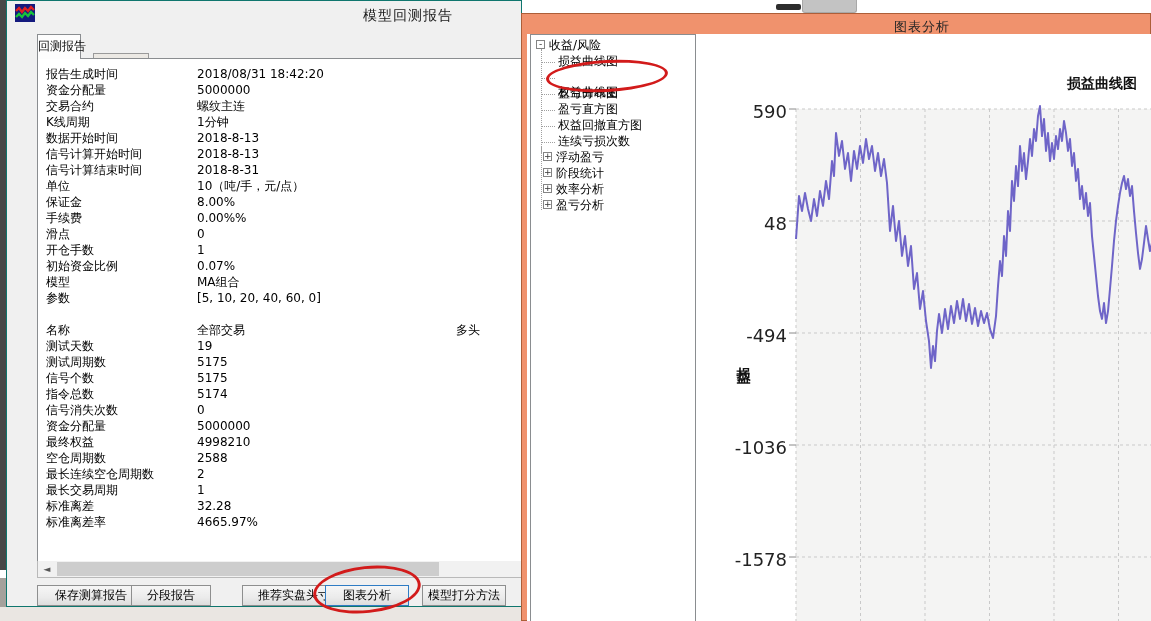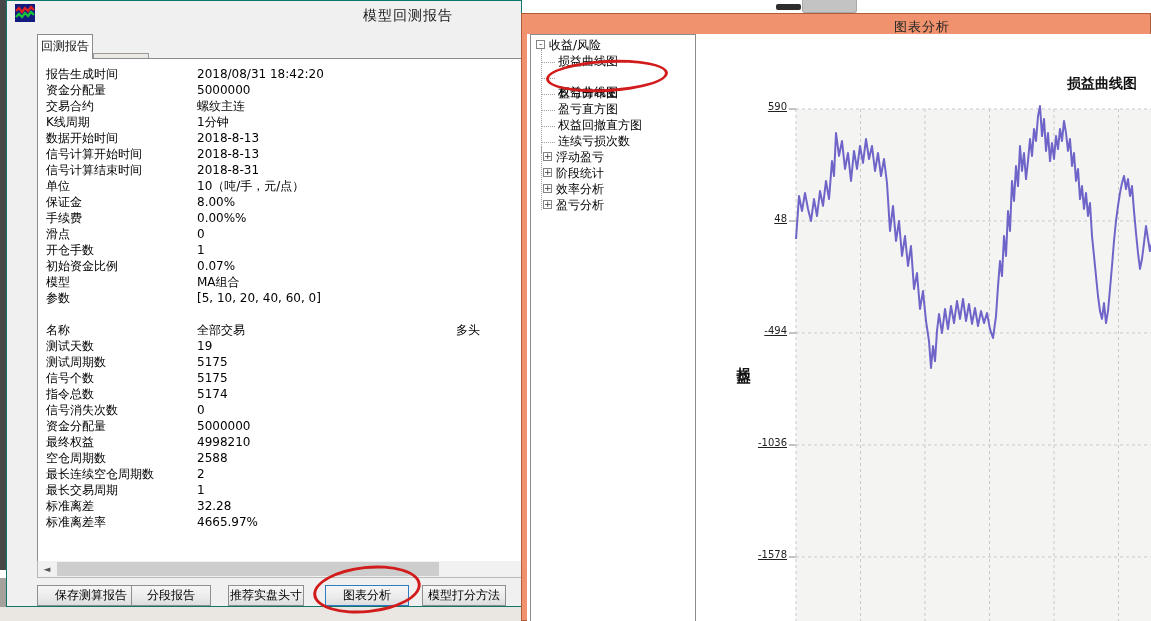--- a/index.html
+++ b/index.html
@@ -17,21 +17,21 @@
   .frag-btn { position:absolute; left:802px; top:0; width:55px; height:13px; background:#c3c3c3; border:1px solid #a8a8a8; border-top:none; border-radius:0 0 3px 3px; z-index:2; }
 
   
   .dlg-left { position:absolute; left:6px; top:0; width:516px; height:607px; background:#f0f0f0;
               border:1px solid #0f766e; z-index:3; }
   .dlg-left .titlebar { position:absolute; left:0; top:0; width:100%; height:28px; }
   .dlg-left .title { position:absolute; left:356px; top:6px; font-size:14px; color:#1b1b1b; letter-spacing:1px; white-space:nowrap; }
   .app-icon { position:absolute; left:8px; top:3px; width:20px; height:18px; }
 
   .tab { position:absolute; font-size:12px; color:#111; text-align:center; line-height:22px; white-space:nowrap; }
-  .tab-active { left:30px; top:33px; width:56px; height:25px; background:#fdfdfd;
+  .tab-active { left:30px; top:33px; width:44px; height:25px; background:#fdfdfd;
                 border:1px solid #8a8d90; border-bottom:none; z-index:6; }
   .tab-idle { left:86px; top:36px; width:56px; height:22px; background:#ece9e4;
               border:1px solid #9a9a9a; border-bottom:none; z-index:4; line-height:20px;margin-top:16px; }
 
   .report { position:absolute; left:30px; top:57px; width:489px; height:504px; background:#ffffff;
             border:1px solid #8a8d90; overflow:hidden; z-index:5; }
   .report-inner { position:absolute; left:8px; top:7px; right:0; }
   .report-row { position:relative; height:16px; font-size:12px; color:#000; white-space:nowrap; }
   .report-row .lbl { display:inline-block; width:151px; }
   .report-row .val { display:inline-block; }
@@ -60,21 +60,21 @@
           border:1px solid #8a8d90; font-size:12px; color:#000; }
   .tree-row { position:absolute; height:15px; line-height:15px; white-space:nowrap; }
   .tbox { position:absolute; width:9px; height:9px; top:2px; background:#fff; border:1px solid #848484;
           font-size:9px; line-height:7px; text-align:center; color:#333; }
   .vline { position:absolute; border-left:1px dotted #a0a0a0; width:0; }
   .hstub { position:absolute; border-top:1px dotted #a0a0a0; height:0; }
 
   
   .chart-title { position:absolute; left:540px; top:41px; font-size:14px; font-weight:bold; color:#111; white-space:nowrap; }
   .y-label { position:absolute; left:208px; top:322px; writing-mode:vertical-rl; font-size:14px; font-weight:bold; color:#111; letter-spacing:3px; }
-  .ytick { position:absolute; width:85px; text-align:right; font-size:10px; color:#222;text-decoration:underline; }
+  .ytick { position:absolute; width:85px; text-align:right; font-size:18px; color:#222; }
   .chart-svg { position:absolute; left:174px; top:20px; }
 
   
   .red-ellipse { position:absolute; border:3px solid #d21b1b; border-radius:50%; z-index:10; background:transparent; }
   .el-tree { left:546px; top:60px; width:122px; height:32px; transform:rotate(-3deg); }
   .el-btn  { left:313px; top:566px; width:108px; height:47px; transform:rotate(-6deg); }
 </style>
 </head>
 <body>
 
@@ -134,21 +134,21 @@
     </div>
 
     <div class="hscroll">
       <div class="arrow">◄</div>
       <div class="thumb"></div>
     </div>
 
     <div class="btnrow" id="btnrow">
         <button style="left: 30px; width: 108px;">保存测算报告</button>
         <button style="left: 124px; width: 80px;">分段报告</button>
-        <button style="left: 221px; width: 76px;">推荐实盘头寸</button>
+        <button style="left: 235px; width: 104px;">推荐实盘头寸</button>
         <button class="focused" style="left: 318px; width: 84px;">图表分析</button>
         <button style="left: 415px; width: 84px;">模型打分方法</button>
       </div>
   </div>
 
   <div class="dlg-right">
     <div class="title">图表分析</div>
     <div class="content">
 
       <div class="tree" id="tree">

